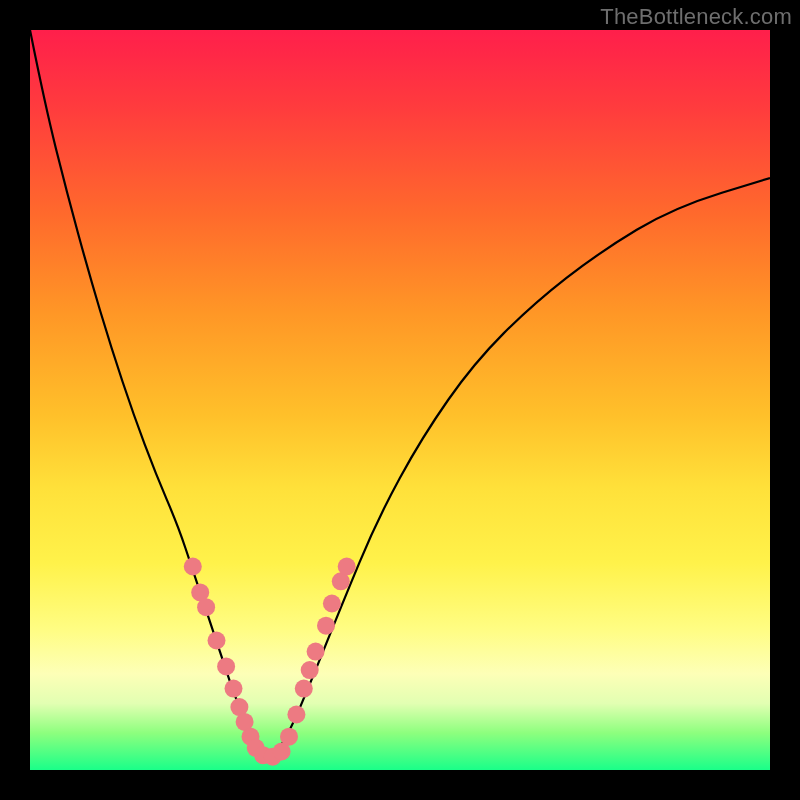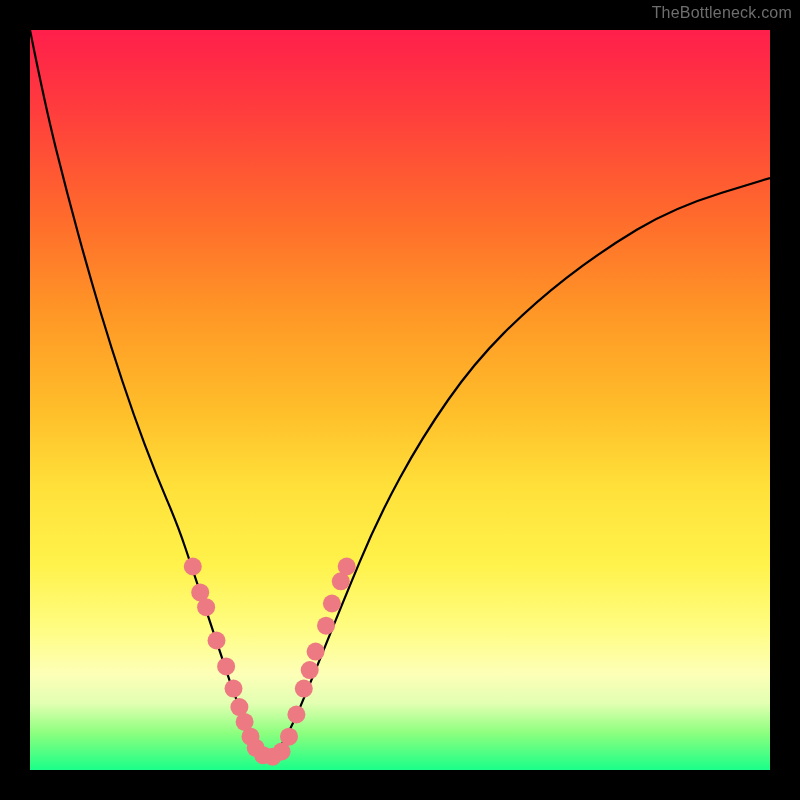--- a/index.html
+++ b/index.html
@@ -38,21 +38,21 @@
       #e2ffb2 91%,
       #8dff7e 95%,
       #1aff89 100%
     );
   }
   .watermark {
     position: absolute;
     top: 4px;
     right: 8px;
     color: #6e6e6e;
-    font-size: 16px;
+    font-size: 22px;
     font-weight: 500;
     letter-spacing: 0.2px;
     user-select: none;
   }
   svg.curve {
     position: absolute;
     left: 0;
     top: 0;
     width: 740px;
     height: 740px;

